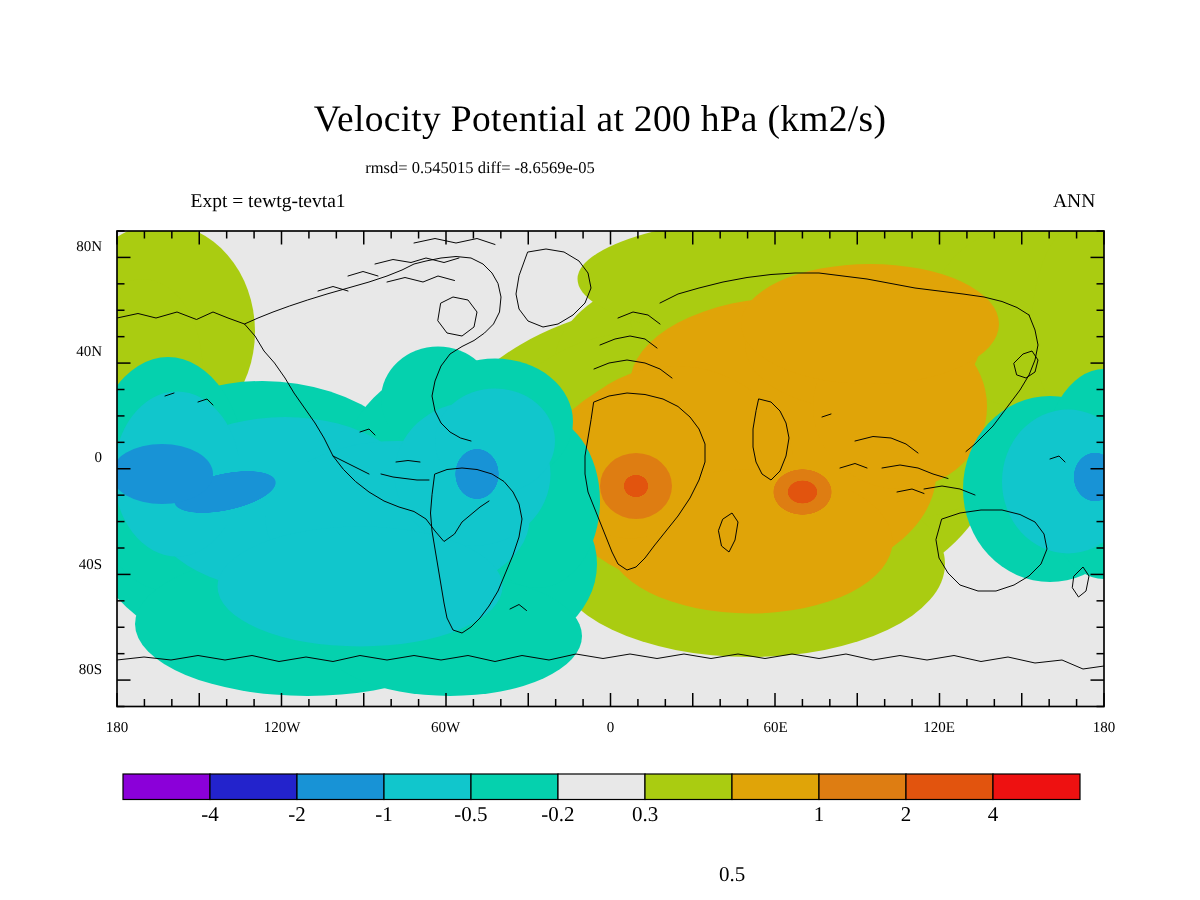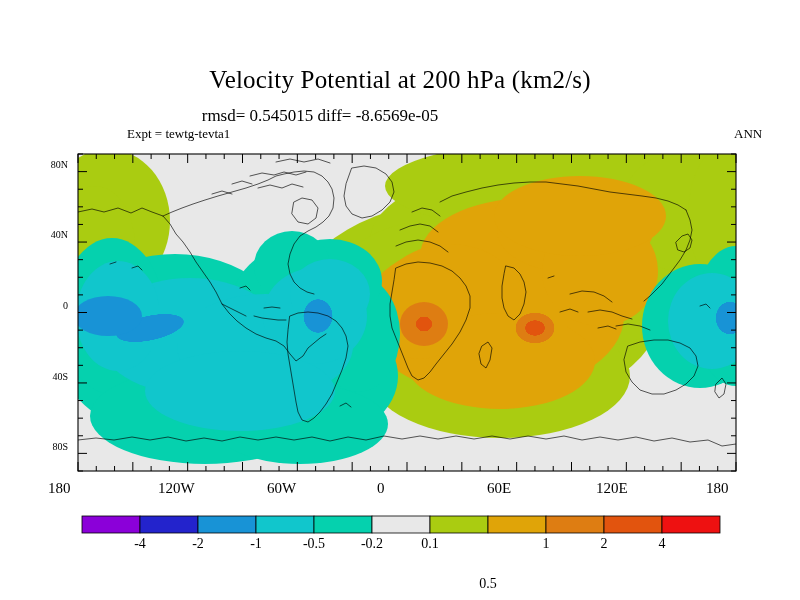--- a/index.html
+++ b/index.html
@@ -8,27 +8,27 @@
     font-family:"Liberation Serif", serif;
     color:#000;overflow:hidden;position:relative;
   }
   #fig{position:absolute;left:0;top:16px;width:728px;height:600px;}
 
   .title{
     position:absolute;width:800px;text-align:center;
     font-size:25px;letter-spacing:0.2px;
   }
   .subline{
-    position:absolute;text-align:center;font-size:17px;
+    position:absolute;text-align:center;font-size:11px;
   }
   .hdrleft{position:absolute;font-size:13px;}
   .hdrright{position:absolute;font-size:13px;}
 
   .ylab{position:absolute;font-size:10px;text-align:right;width:46px;}
-  .xlab{position:absolute;font-size:15px;width:60px;}
+  .xlab{position:absolute;font-size:10px;text-align:center;width:60px;}
 
   .cblab{position:absolute;font-size:14px;text-align:center;width:46px;}
 
   svg{display:block;}
   .coast{fill:none;stroke:#000000;stroke-width:0.65;
          stroke-linejoin:round;stroke-linecap:round;}
   .frame{fill:none;stroke:#000000;stroke-width:1.1;}
   .tick{stroke:#000000;stroke-width:1;}
 </style>
 </head>
@@ -36,21 +36,21 @@
 
 <div id="fig">
 
   <div class="title" style="left:0;top:50px;">Velocity Potential at 200 hPa (km2/s)</div>
 
   <div class="subline" style="left:180px;top:90px;width:280px;">rmsd= 0.545015 diff= -8.6569e-05</div>
 
 
   <div class="hdrleft" style="left:82px;top:110px;margin-left:45px;">Expt = tewtg-tevta1</div>
 
-  <div class="hdrright" style="left:702px;top:110px;margin-left:32px;">ANN</div>
+  <div class="hdrright" style="left:702px;top:110px;">ANN</div>
 
   <svg id="map" width="800" height="600" style="position:absolute;left:0;top:0;">
     <defs>
       <clipPath id="plotclip">
         <rect x="78" y="138" width="658" height="317"></rect>
       </clipPath>
 
       <radialGradient id="gIndian" cx="50%" cy="50%" r="50%">
         <stop offset="0%" stop-color="#E2540E"></stop>
         <stop offset="30%" stop-color="#E2540E"></stop>
@@ -390,20 +390,20 @@
         <rect x="604" y="2" width="58" height="17" fill="#E2540E" stroke="#000" stroke-width="0.8"></rect>
         <rect x="662" y="2" width="58" height="17" fill="#EE1111" stroke="#000" stroke-width="0.8"></rect>
       </g>
   </svg>
   <div id="cblabels">
       <div class="cblab" style="left: 117px; top: 520px;">-4</div>
       <div class="cblab" style="left: 175px; top: 520px;">-2</div>
       <div class="cblab" style="left: 233px; top: 520px;">-1</div>
       <div class="cblab" style="left: 291px; top: 520px;">-0.5</div>
       <div class="cblab" style="left: 349px; top: 520px;">-0.2</div>
-      <div class="cblab" style="left: 407px; top: 520px;">0.1</div>
+      <div class="cblab" style="left: 407px; top: 520px;">0.3</div>
       <div class="cblab" style="left: 465px; top: 520px; margin-top: 40px;">0.5</div>
       <div class="cblab" style="left: 523px; top: 520px;">1</div>
       <div class="cblab" style="left: 581px; top: 520px;">2</div>
       <div class="cblab" style="left: 639px; top: 520px;">4</div>
     </div>
 
 </div>
 
 </body></html>

